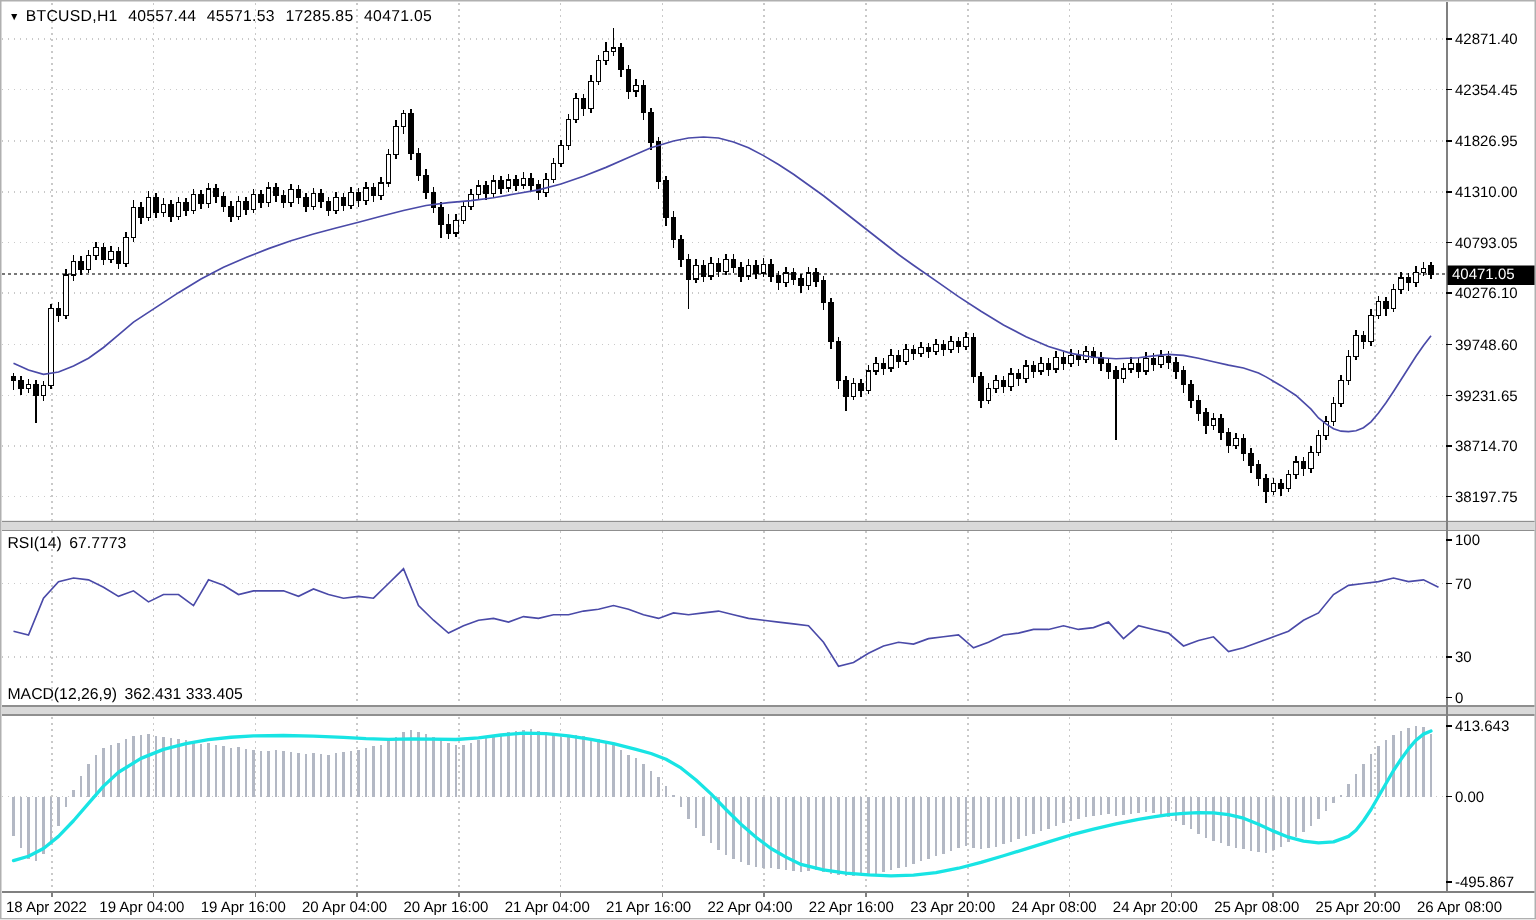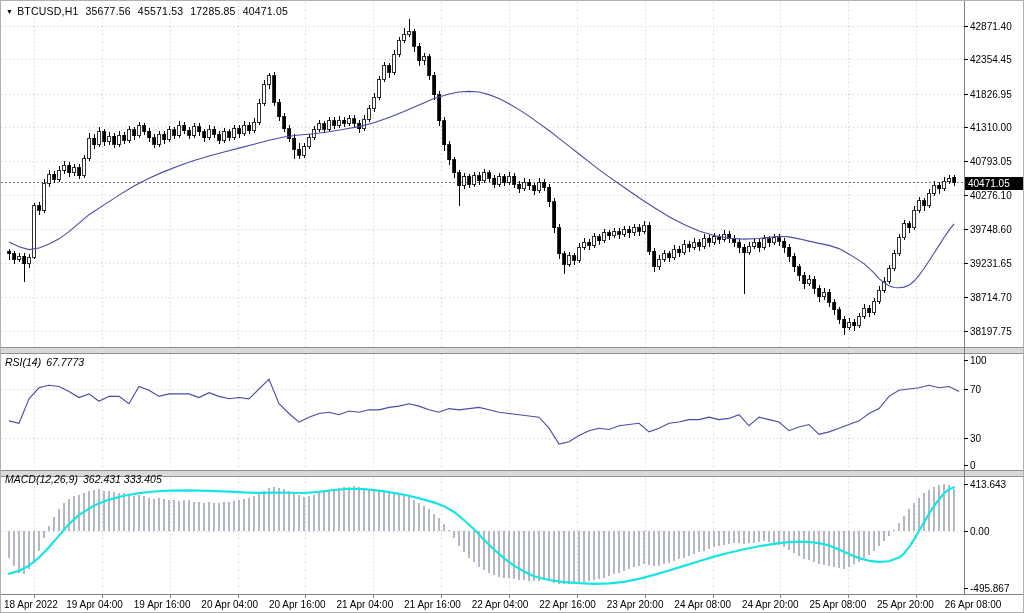--- a/index.html
+++ b/index.html
@@ -9,25 +9,25 @@
     border:1px solid #b0b0b0;box-sizing:border-box;
   }
   svg{position:absolute;left:0;top:0;}
   .hdr{
     position:absolute;left:5px;top:4px;font-size:10.5px;color:#000;
     white-space:nowrap;z-index:5;letter-spacing:0.2px;
   }
   .hdr .tri{font-size:7px;vertical-align:1px;margin-right:4px;cursor:pointer;}
   .hdr .val{margin-left:7px;}
   .sub-hdr{
-    position:absolute;left:4px;font-size:10.5px;color:#000;white-space:nowrap;z-index:5;font-style:italic;
+    position:absolute;left:4px;font-size:10.5px;color:#000;white-space:nowrap;z-index:5;
   }
   .sub-hdr .val{margin-left:5px;}
   #rsi-hdr{top:355px;}
-  #macd-hdr{top:472px;}
+  #macd-hdr{top:456px;}
   .price-tag{
     position:absolute;left:964px;top:176px;width:58px;height:13px;
     background:#000;color:#fff;font-size:10px;line-height:13px;
     text-align:left;padding-left:3px;z-index:6;
   }
   text{font-family:"Liberation Sans",sans-serif;font-size:10px;fill:#000;}
 </style>
 </head>
 <body>
 
@@ -731,21 +731,21 @@
     <rect x="0" y="1" width="963" height="345" fill="transparent"></rect>
     <rect x="0" y="353" width="963" height="116" fill="transparent"></rect>
     <rect x="0" y="476" width="963" height="117" fill="transparent"></rect>
     <rect x="0" y="346" width="1024" height="7" fill="transparent"></rect>
     <rect x="0" y="469" width="1024" height="7" fill="transparent"></rect>
     <rect x="963" y="0" width="61" height="593" fill="transparent"></rect>
     <rect x="0" y="593" width="1024" height="20" fill="transparent"></rect>
   </svg>
 
   <div class="hdr">
-    <span class="tri">▼</span><span>BTCUSD,H1</span><span class="val">35677.56</span><span class="val">45571.53</span><span class="val">17285.85</span><span class="val">40471.05</span>
+    <span class="tri">▼</span><span>BTCUSD,H1</span><span class="val">40557.44</span><span class="val">45571.53</span><span class="val">17285.85</span><span class="val">40471.05</span>
   </div>
 
   <div class="sub-hdr" id="rsi-hdr">
     <span>RSI(14)</span><span class="val">67.7773</span>
   </div>
 
   <div class="sub-hdr" id="macd-hdr">
     <span>MACD(12,26,9)</span><span class="val">362.431 333.405</span>
   </div>
 

